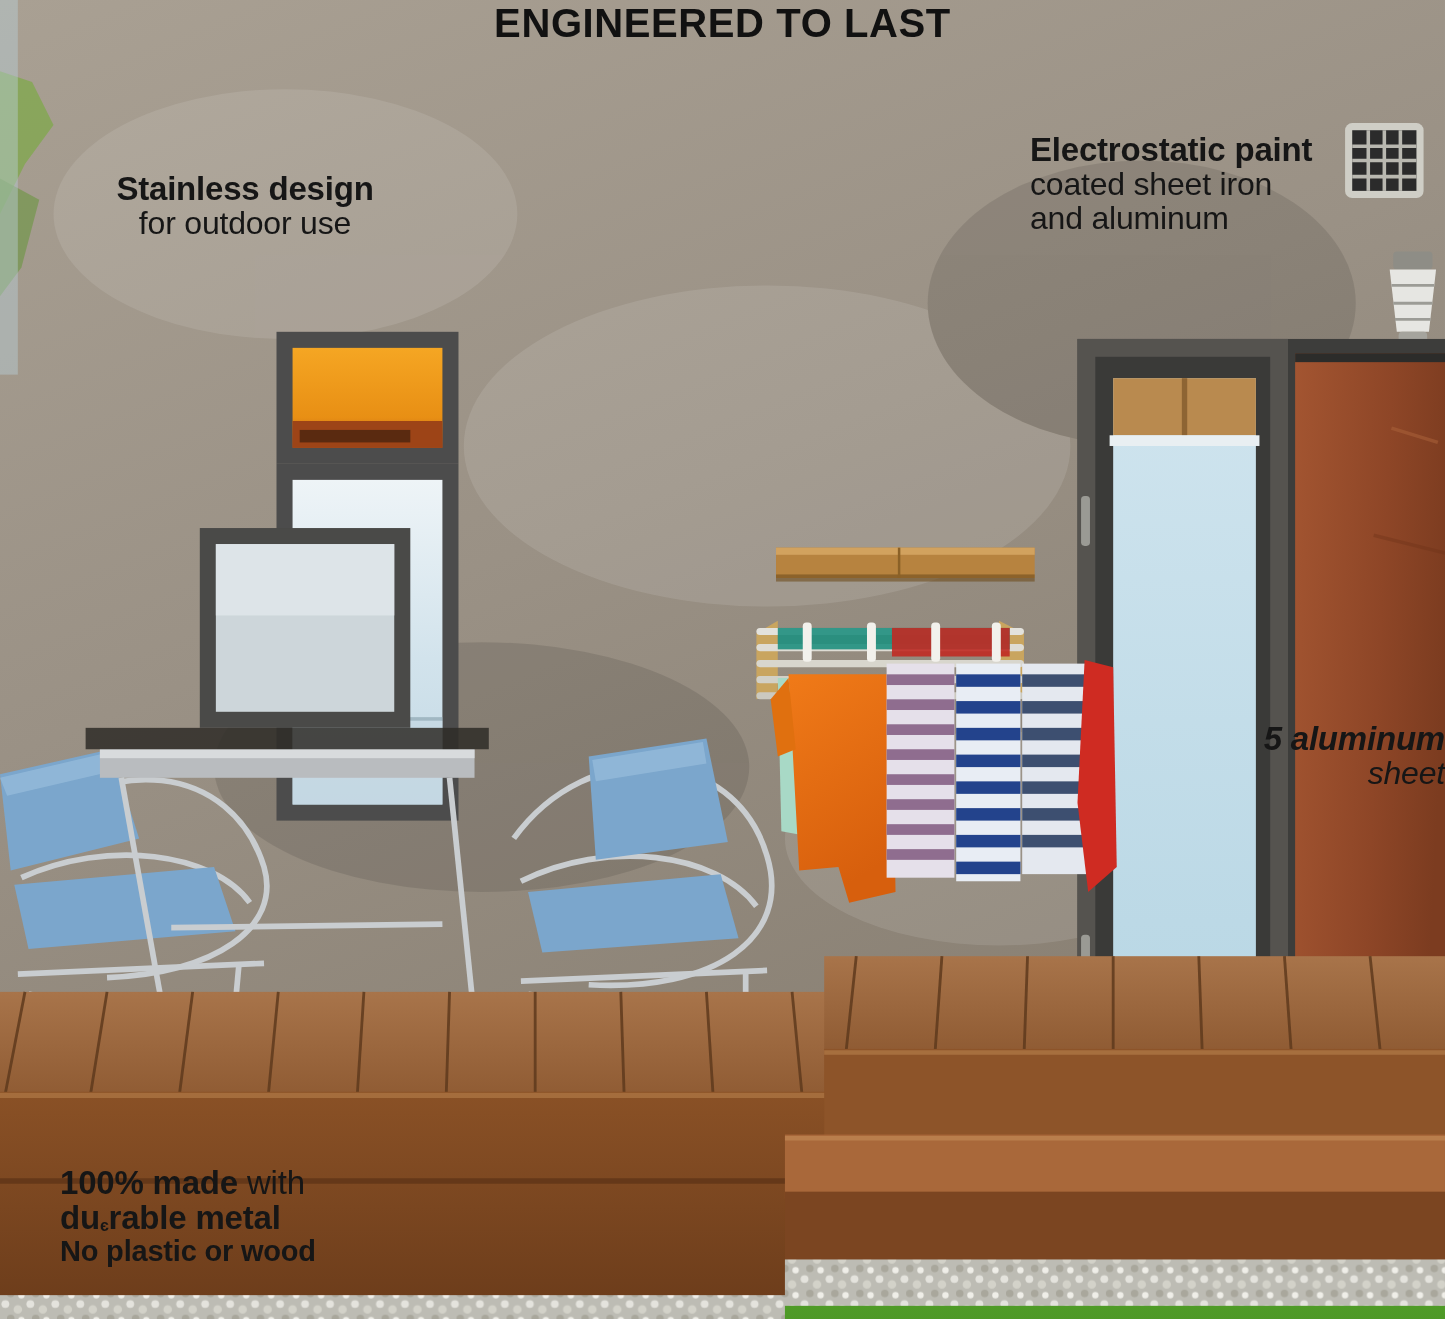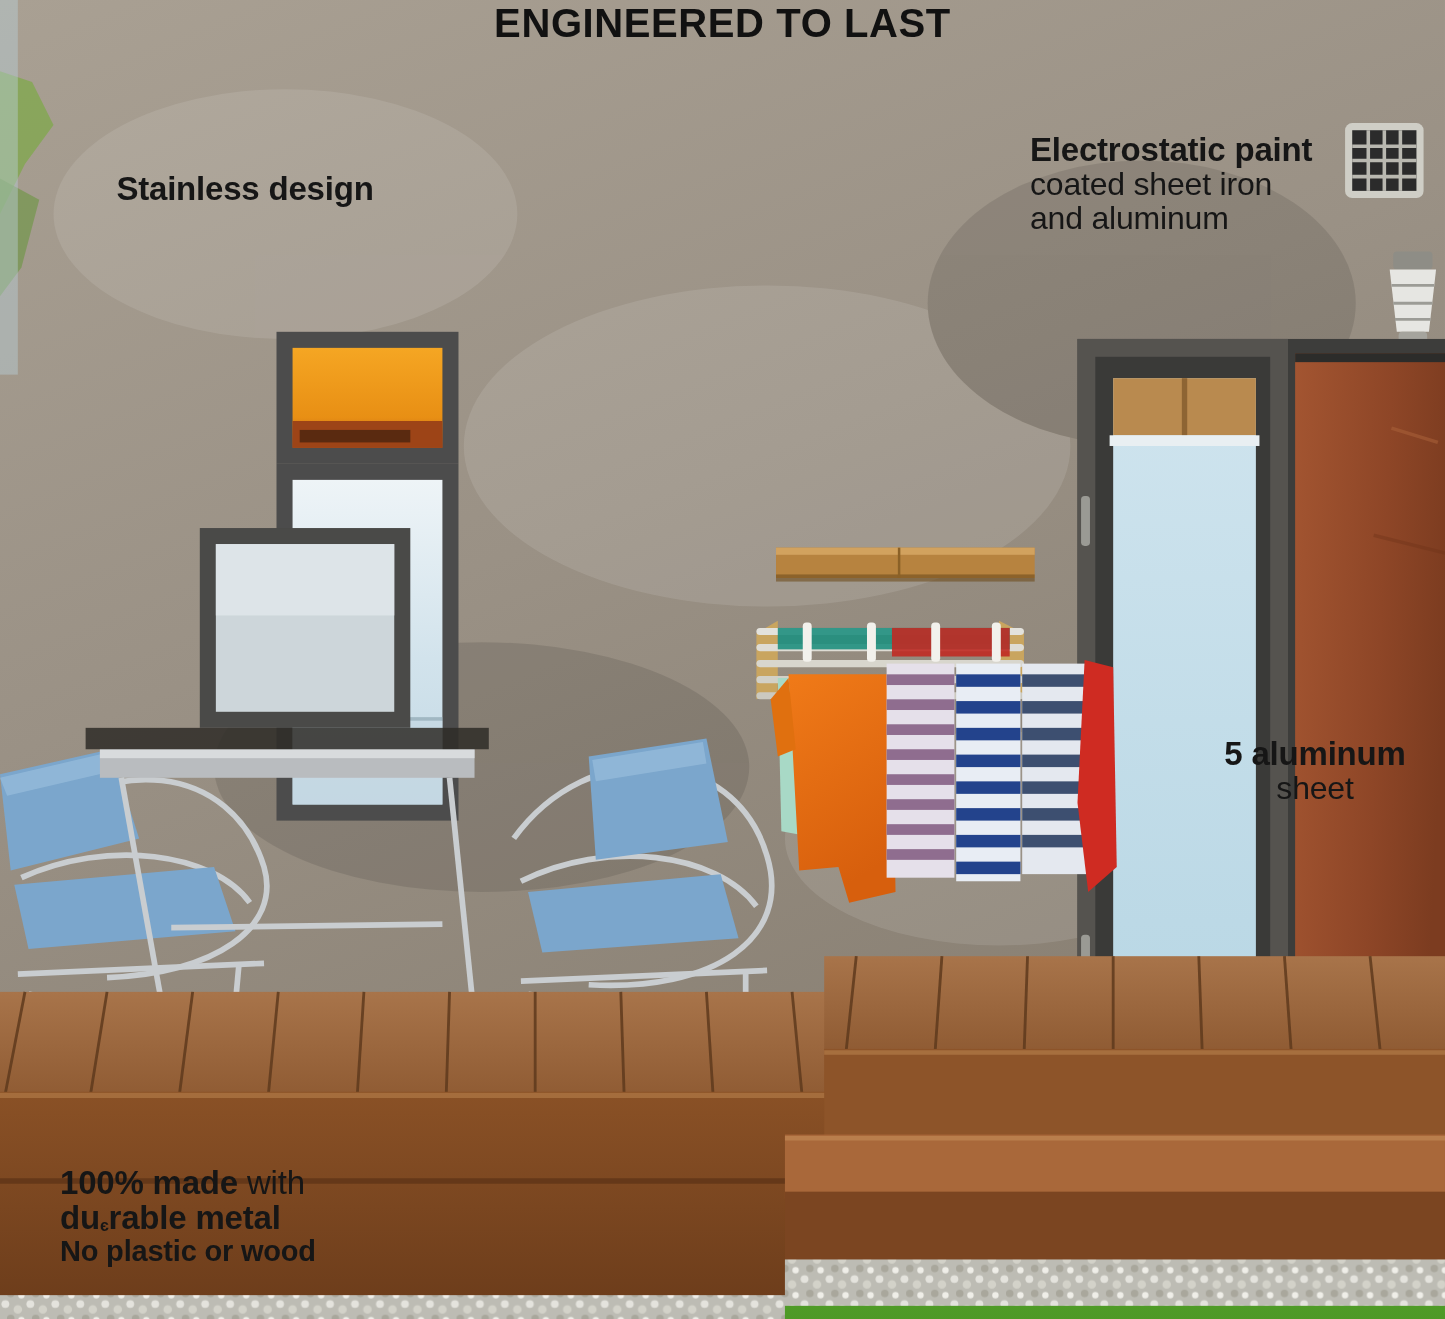--- a/index.html
+++ b/index.html
@@ -56,21 +56,21 @@
     font-size: 29px;
     font-weight: bold;
   }
   .inline-reg {
     font-weight: normal;
   }
 
   .c-stainless   { left: 30px;   top: 160px;  text-align: center;  width: 430px; margin-top: 12px; }
   .c-electro     { left: 1030px; top: 133px;  text-align: left;  width: 420px; }
   .c-hanging     { left: 0px;    top: 560px;  text-align: right; width: 270px; }
-  .c-rods        { left: 1185px; top: 737px;  text-align: center;  width: 260px; }
+  .c-rods        { left: 1185px; top: 722px;  text-align: right;  width: 260px; font-style: italic; }
   .c-durable     { left: 60px;   top: 1166px; text-align: left;width: 420px; }</style>
 </head>
 <body>
 
 <div id="page">
 
   <div class="title">ENGINEERED TO LAST</div>
 
   <div id="photo-wrap">
     <svg id="photo" viewBox="0 0 810 814" xmlns="http://www.w3.org/2000/svg">
@@ -378,20 +378,21 @@
       <g fill="#9aa9a6">
         <path d="M602 742 L720 740 L724 784 L604 786 Z"></path>
         <path d="M578 790 L716 788 L722 814 L580 814 Z" fill="#93a29f"></path>
         <path d="M730 766 L810 764 L810 812 L736 814 Z" fill="#9fada9"></path>
       </g>
     </svg>
   </div>
 
   <div class="callout c-stainless">
     <span class="lead">Stainless design</span>
+    <span class="sub">for outdoor use</span>
   </div>
 
   <div class="callout c-electro">
     <span class="lead">Electrostatic paint</span>
     <span class="sub">coated sheet iron</span>
     <span class="sub">and aluminum</span>
   </div>
 
   <div class="callout c-hanging">
   </div>

